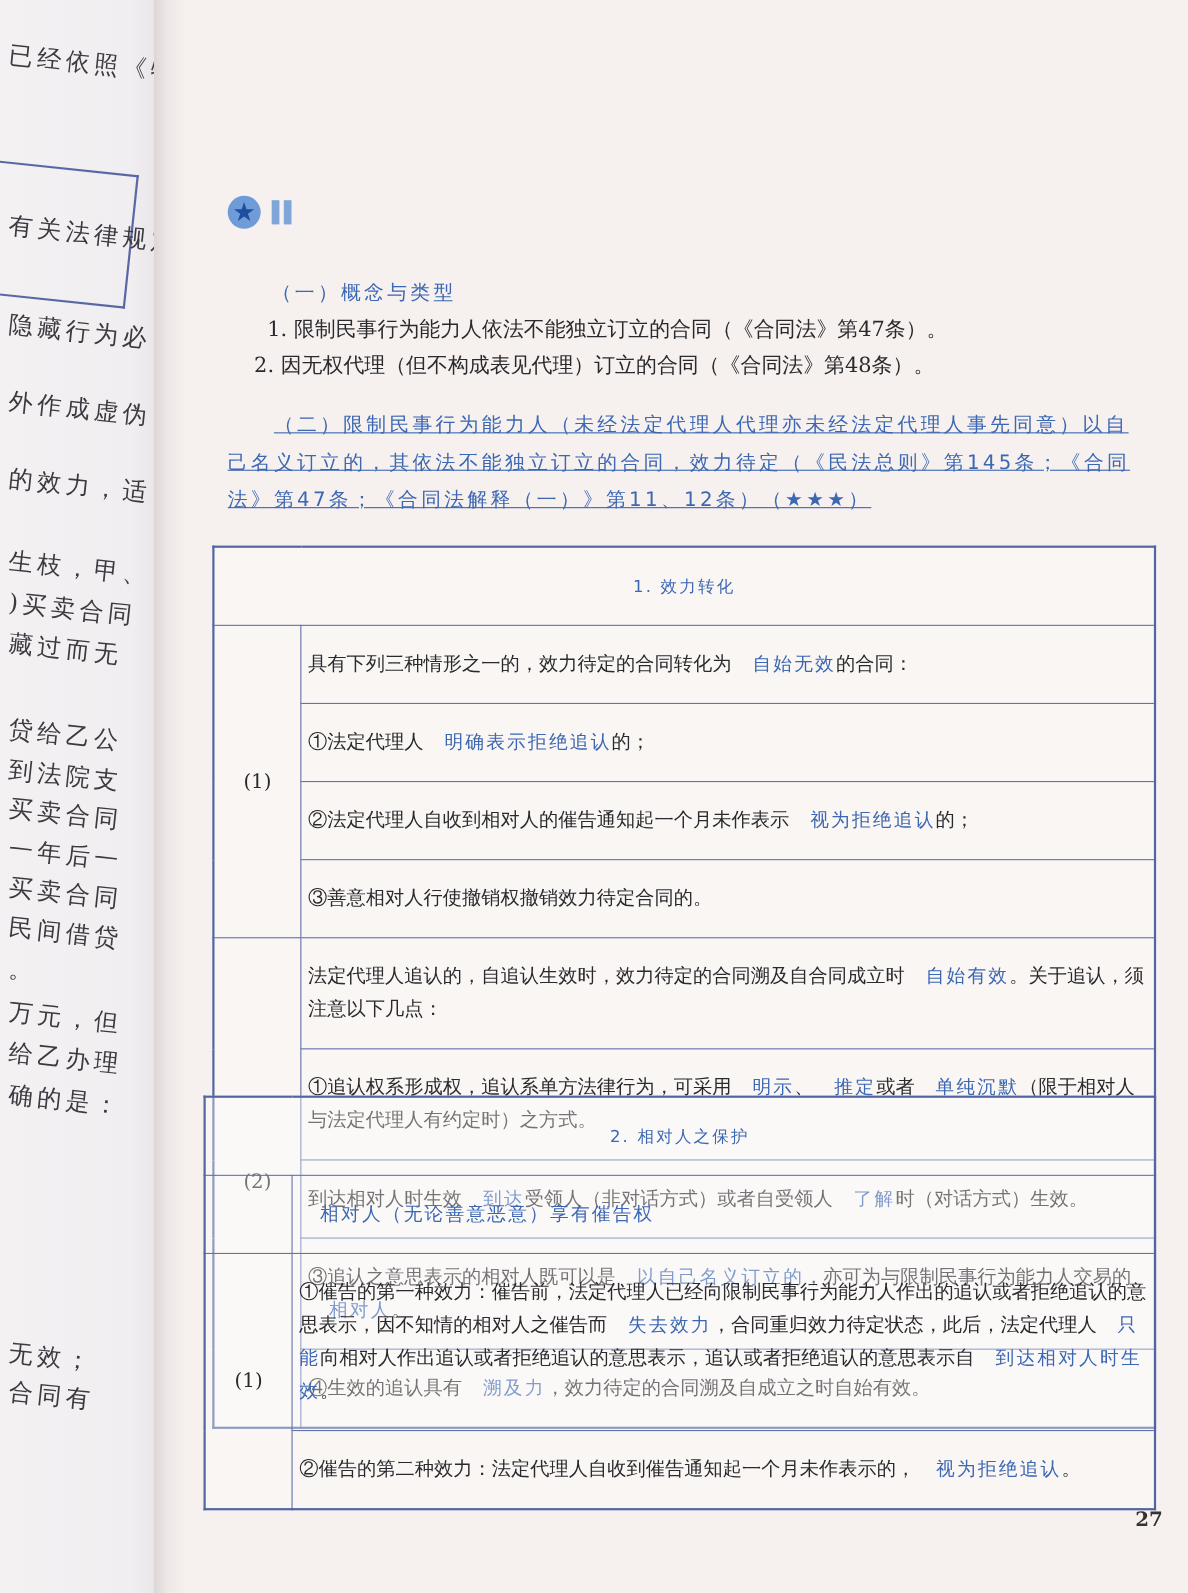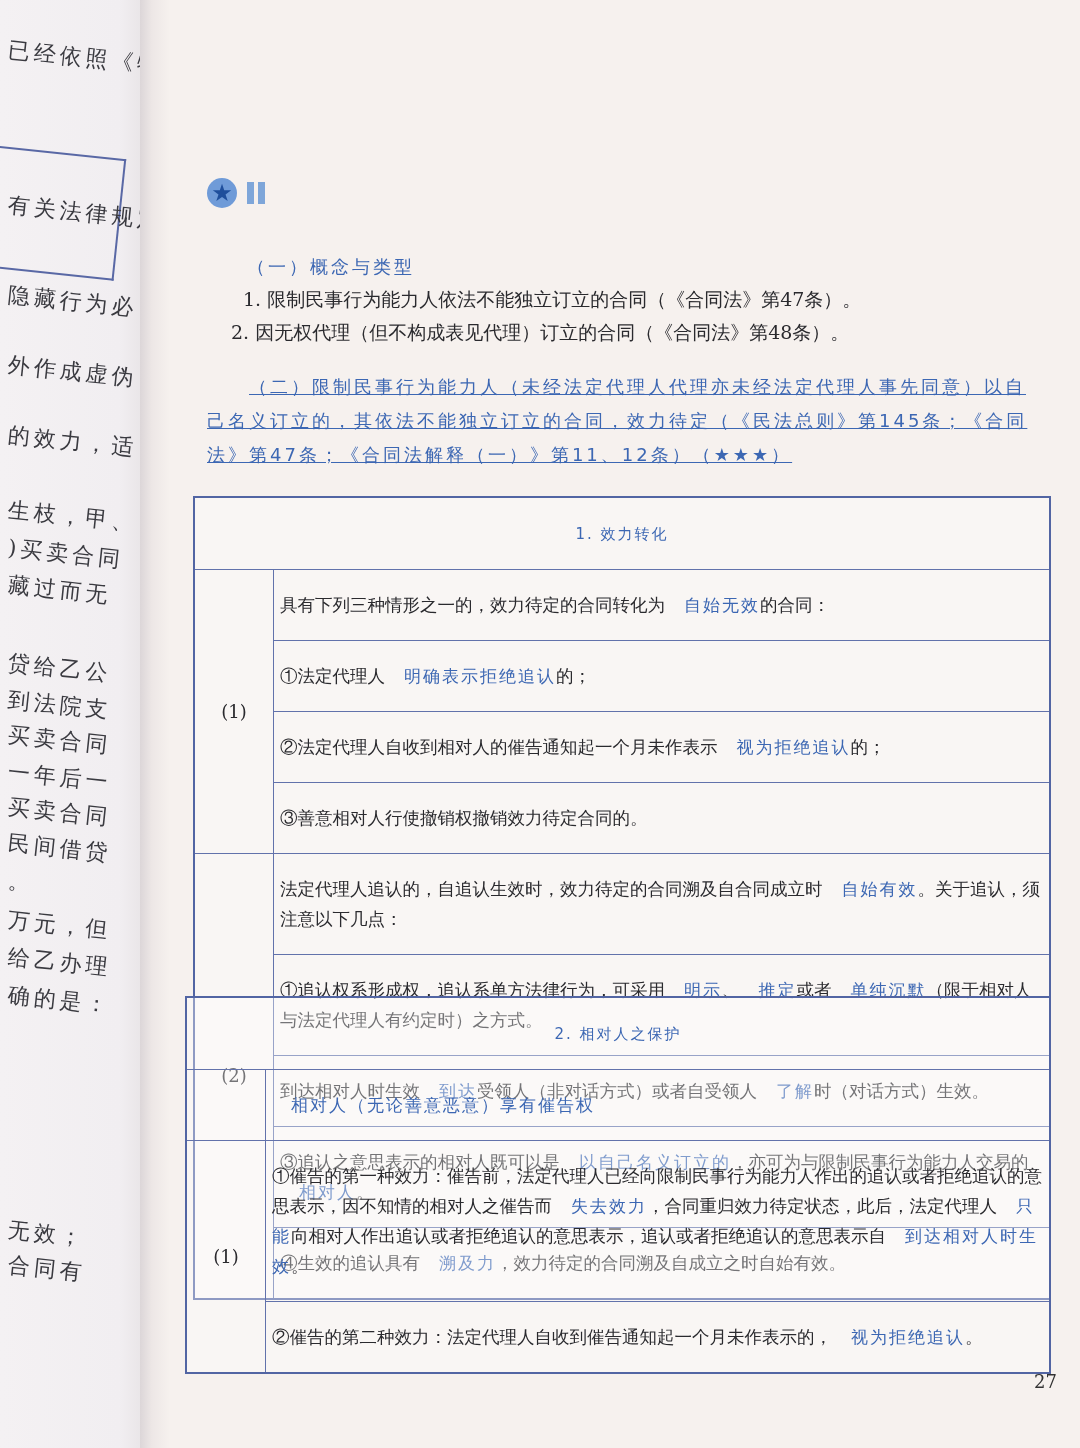--- a/index.html
+++ b/index.html
@@ -50,21 +50,21 @@
   .subhead { color:#3c67b3; font-family:"DejaVu Sans","Liberation Sans",sans-serif; letter-spacing:3px; font-size:18px; }
   .para2 { color:#3c67b3; font-family:"DejaVu Sans","Liberation Sans",sans-serif; font-size:18px; letter-spacing:3px; line-height:34px;text-decoration:underline; }
   table.kt {
     position:absolute; border-collapse:collapse; background:rgba(255,255,255,0.35);
     border:2px solid #5265a3;
   }
   table.kt td { border:1.5px solid #6272ab; padding:20px 6px; font-size:17.5px; line-height:30px; vertical-align:middle; }
   table.kt td.caption { text-align:center; height:30px; }
   table.kt td.caption span { color:#3c67b3; font-family:"DejaVu Sans","Liberation Sans",sans-serif; font-size:15px; letter-spacing:2px; }
   table.kt td.idx { width:66px; text-align:center; font-size:18px; }
-  .page-number { position:absolute; right:18px; bottom:48px; font-size:18px; font-weight:normal; color:#333; }
+  .page-number { position:absolute; right:18px; bottom:48px; font-size:18px; font-weight:bold; color:#333; }
 </style>
 </head>
 <body>
 
 <div class="left-page" id="leftPage">
   <div class="left-box"></div>
 <div class="left-line" style="top: 35px;">已经依照《物</div>
     <div class="left-line" style="top: 190px;">有关法律规定</div>
     <div class="left-line" style="top: 280px;">隐藏行为必</div>
     <div class="left-line" style="top: 350px;">外作成虚伪</div>

